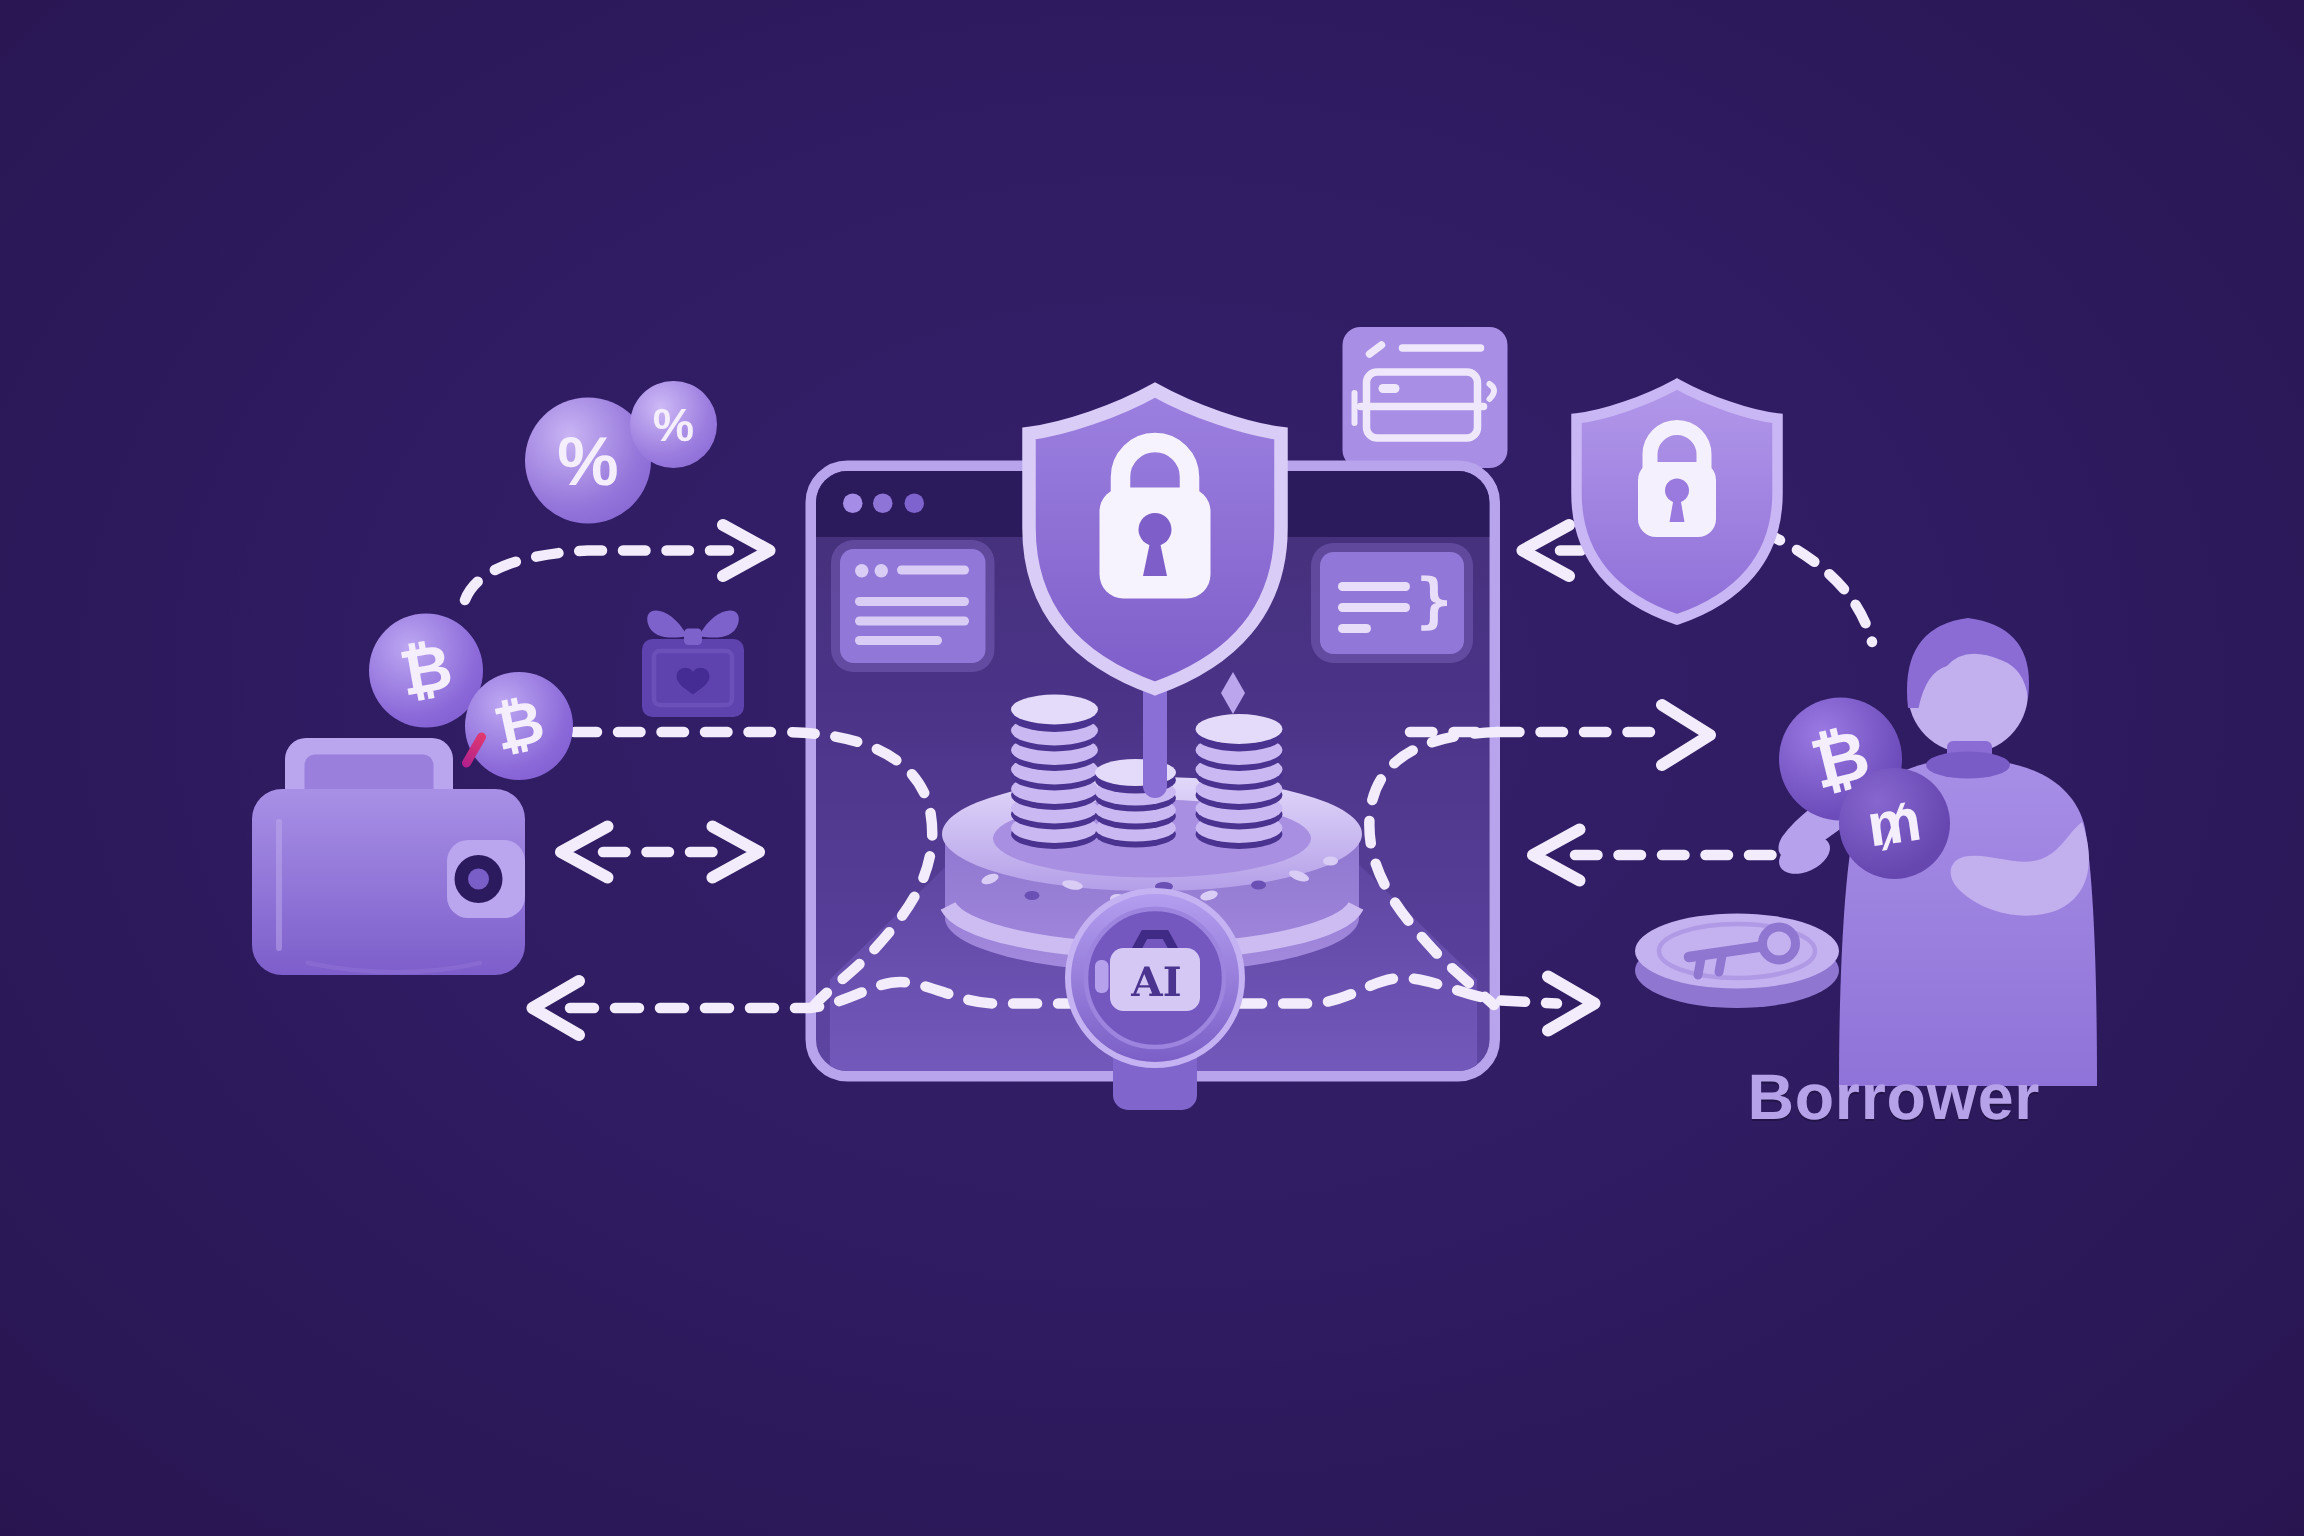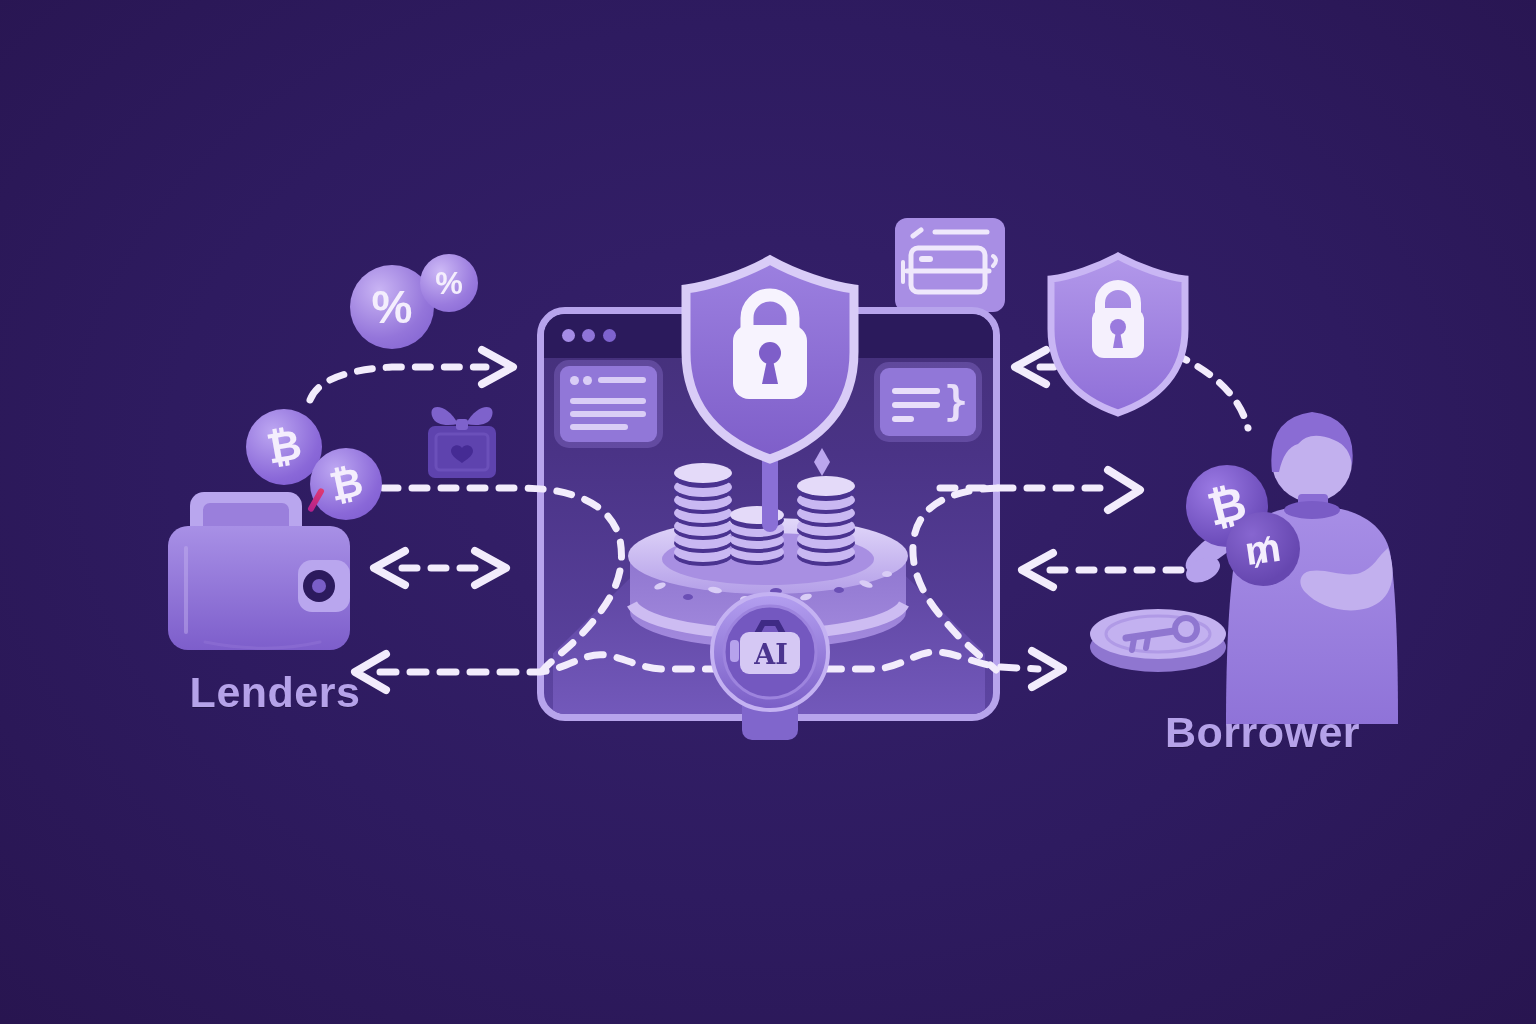--- a/index.html
+++ b/index.html
@@ -321,16 +321,15 @@
     <div class="pinksliver"></div>
   </div>
 
   <div class="abs circle" style="left:1186px;top:465px;width:82px;height:82px;background:radial-gradient(circle at 35% 30%, #9b7ae4, #6c4cba 70%);">
     <span class="glyph" style="font-size:46px;transform:rotate(-14deg);">₿</span>
   </div>
   <div class="abs circle" style="left:1226px;top:512px;width:74px;height:74px;background:radial-gradient(circle at 35% 30%, #8766d0, #6647b0 70%);">
     <span class="glyph" style="font-size:40px;transform:rotate(-8deg);">₥</span>
   </div>
 
-  <div class="abs label" style="left:180px;top:668px;width:190px;">Lenders</div>
   <div class="abs label" style="left:1155px;top:708px;width:215px;">Borrower</div>
 
 </div>
 
 </body></html>

